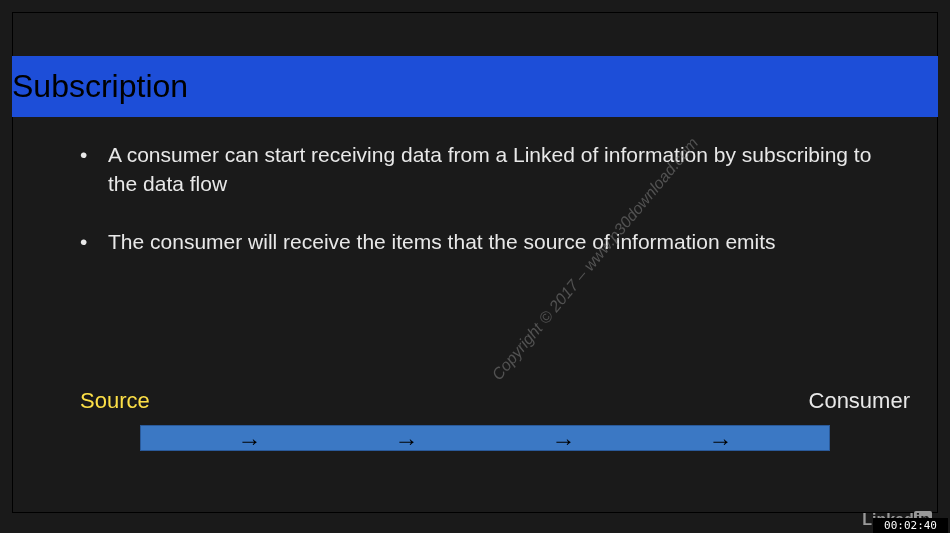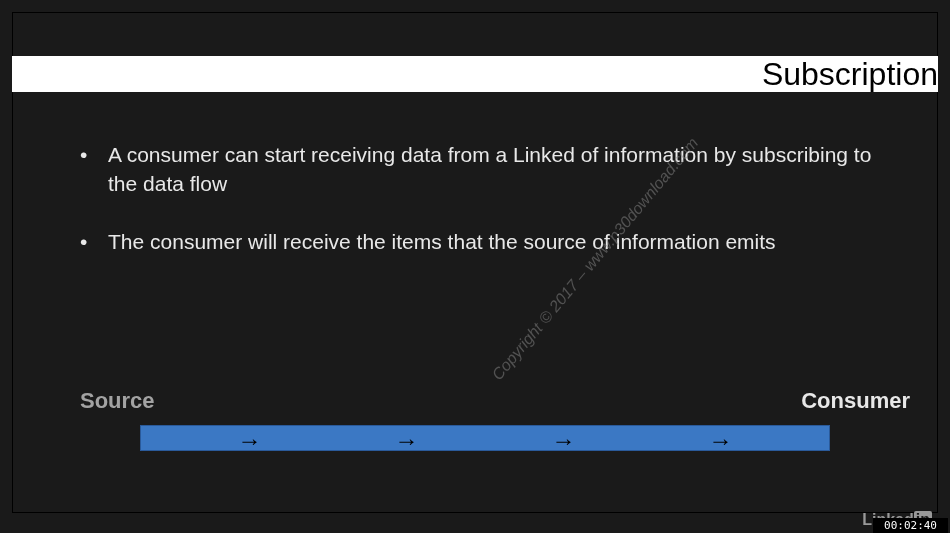--- a/index.html
+++ b/index.html
@@ -17,25 +17,25 @@
       left: 12px;
       right: 12px;
       bottom: 20px;
       border: 1px solid #000;
     }
     .title-bar {
       position: absolute;
       top: 56px;
       left: 12px;
       right: 12px;
-      height: 36px;
-      background: #ffffff;
+      height: 61px;
+      background: #1d4ed8;
       display: flex;
       align-items: center;
-      justify-content: flex-end;
+      justify-content: flex-start;
     }
     .title-text {
       color: #000;
       font-size: 32px;
       font-weight: 400;
     }
     .bullets {
       position: absolute;
       top: 140px;
       left: 80px;
@@ -64,31 +64,31 @@
       transform: rotate(-50deg);
       transform-origin: center;
       white-space: nowrap;
       opacity: 0.5;
       pointer-events: none;
     }
     .source-label {
       position: absolute;
       left: 80px;
       top: 388px;
-      color: #a3a3a3;
+      color: #fde047;
       font-size: 22px;
-      font-weight: 700;
+      font-weight: 400;
     }
     .consumer-label {
       position: absolute;
       right: 40px;
       top: 388px;
       color: #e8e8e8;
       font-size: 22px;
-      font-weight: 700;
+      font-weight: 400;
     }
     .flow-bar {
       position: absolute;
       left: 140px;
       top: 425px;
       width: 690px;
       height: 26px;
       background: #3b78c4;
       border: 1px solid #2a5a9a;
       display: flex;

